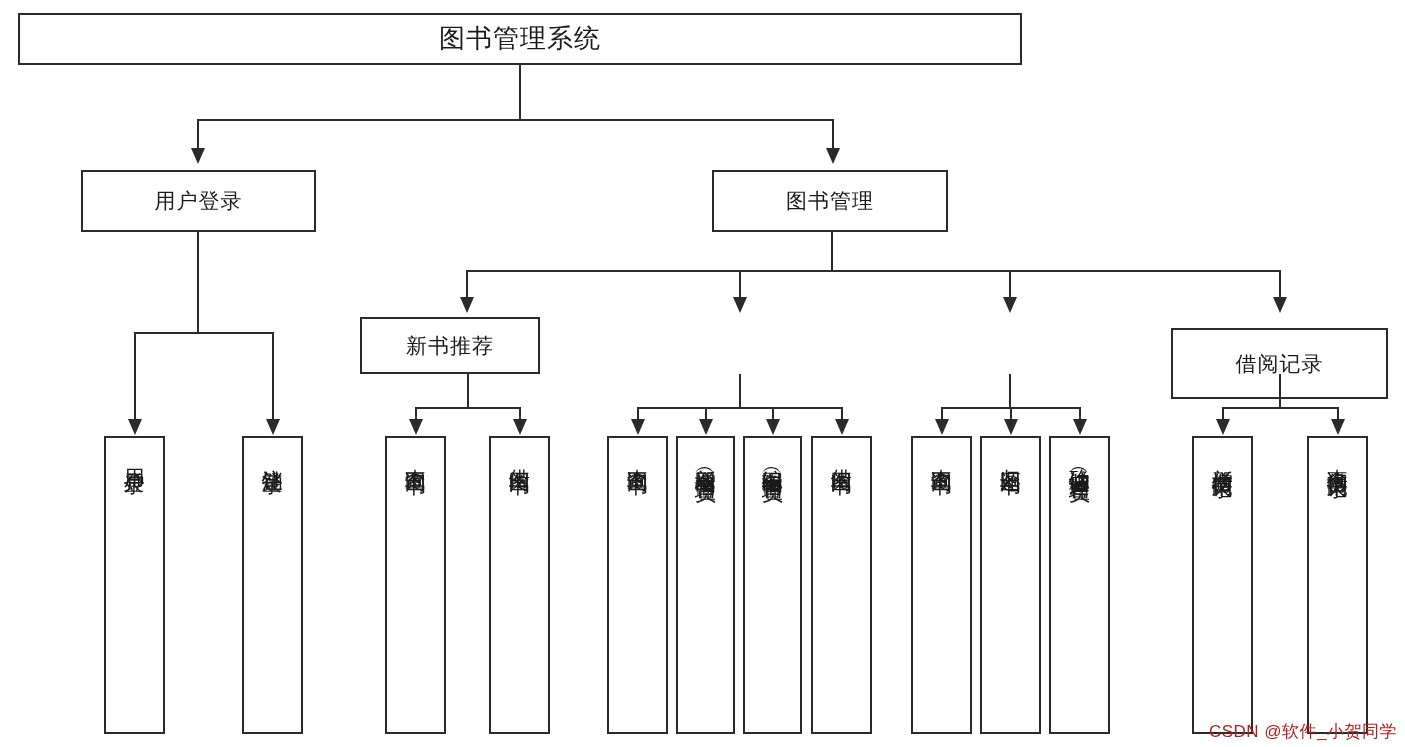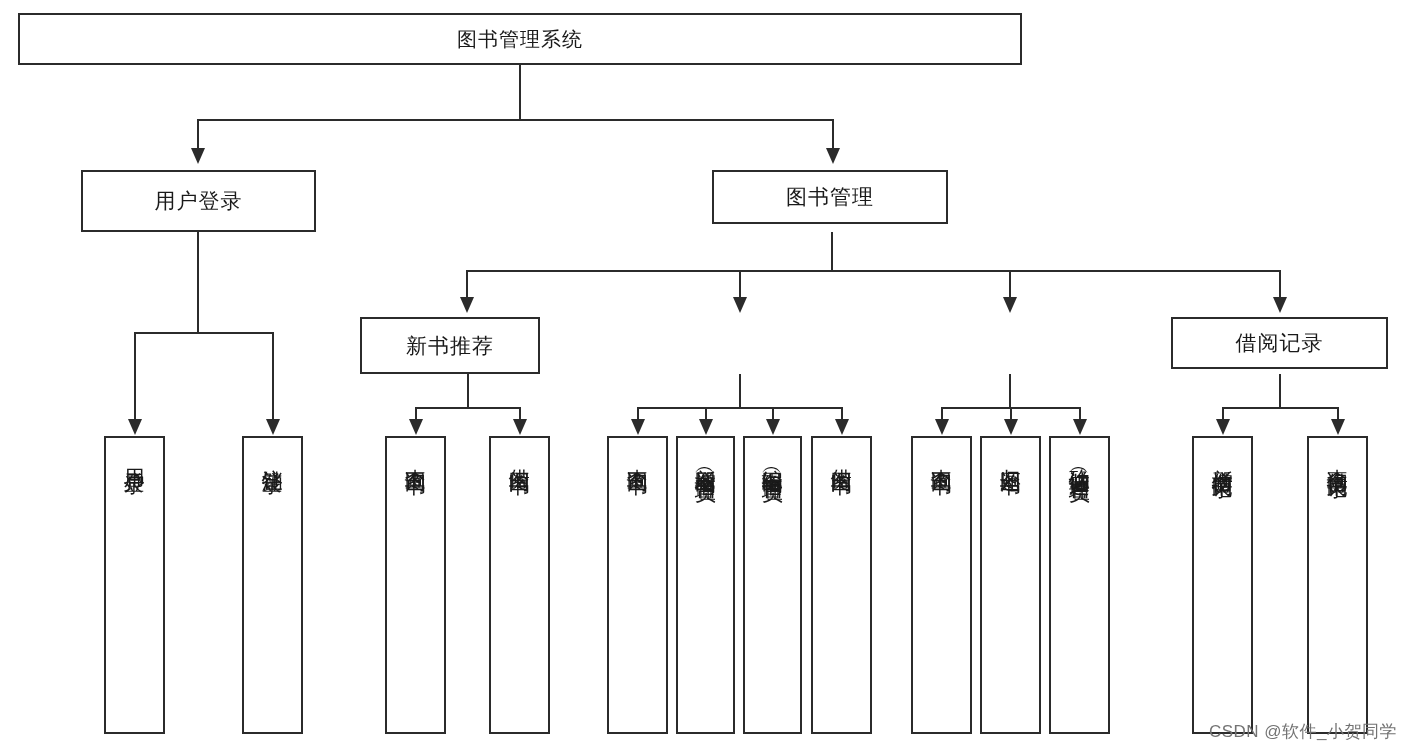--- a/index.html
+++ b/index.html
@@ -29,21 +29,21 @@
     color: #1a1a1a;
     line-height: 1.12;
     text-align: center;
   }
   .node.h {
     font-size: 21px;
     letter-spacing: 1px;
     padding: 0 4px;
   }
   .node.root {
-    font-size: 20px;
+    font-size: 26px;
   }
   
   .node.v {
     writing-mode: vertical-rl;
     text-orientation: upright;
     font-size: 21px;
     letter-spacing: 2px;
     justify-content: flex-start;
     align-items: center;
     padding: 14px 0 8px 0;
@@ -68,21 +68,21 @@
     border-left: 7px solid transparent;
     border-right: 7px solid transparent;
     border-top: 16px solid #2b2b2b;
   }
   
   #watermark {
     position: absolute;
     right: 8px;
     bottom: 4px;
     font-size: 17px;
-    color: #737373;
+    color: #b91c1c;
     white-space: nowrap;
     letter-spacing: 0.5px;
   }
 </style>
 </head>
 <body>
 
 <div id="canvas">
 
   <div class="node h root" style="left:18px; top:13px; width:1004px; height:52px;">
@@ -95,21 +95,21 @@
 
   <div class="ln lnv" style="left:197px; top:119px; height:30px;"></div>
   <div class="arrow" style="left:191px; top:148px;"></div>
   <div class="ln lnv" style="left:832px; top:119px; height:30px;"></div>
   <div class="arrow" style="left:826px; top:148px;"></div>
 
   <div class="node h" style="left:81px; top:170px; width:235px; height:62px;">
     <span>用户登录</span>
   </div>
 
-  <div class="node h" style="left:712px; top:170px; width:236px; height:54px;">
+  <div class="node h" style="left:712px; top:170px; width:236px; height:62px;">
     <span>图书管理</span>
   </div>
 
   <div class="ln lnv" style="left:197px; top:232px; height:101px;"></div>
   <div class="ln lnh" style="left:134px; top:332px; width:139px;"></div>
   <div class="ln lnv" style="left:134px; top:332px; height:88px;"></div>
   <div class="arrow" style="left:128px; top:419px;"></div>
   <div class="ln lnv" style="left:272px; top:332px; height:88px;"></div>
   <div class="arrow" style="left:266px; top:419px;"></div>
 
@@ -120,21 +120,21 @@
   <div class="ln lnv" style="left:739px; top:270px; height:28px;"></div>
   <div class="arrow" style="left:733px; top:297px;"></div>
   <div class="ln lnv" style="left:1009px; top:270px; height:28px;"></div>
   <div class="arrow" style="left:1003px; top:297px;"></div>
   <div class="ln lnv" style="left:1279px; top:270px; height:28px;"></div>
   <div class="arrow" style="left:1273px; top:297px;"></div>
 
   <div class="node h" style="left:360px; top:317px; width:180px; height:57px;">
     <span>新书推荐</span>
   </div>
-  <div class="node h" style="left:1171px; top:317px; width:217px; height:52px;">
+  <div class="node h" style="left:1171px; top:328px; width:217px; height:71px;">
     <span>借阅记录</span>
   </div>
 
   <div class="ln lnv" style="left:467px; top:374px; height:35px;"></div>
   <div class="ln lnh" style="left:415px; top:407px; width:105px;"></div>
   <div class="ln lnv" style="left:415px; top:407px; height:13px;"></div>
   <div class="arrow" style="left:409px; top:419px;"></div>
   <div class="ln lnv" style="left:519px; top:407px; height:13px;"></div>
   <div class="arrow" style="left:513px; top:419px;"></div>
 

